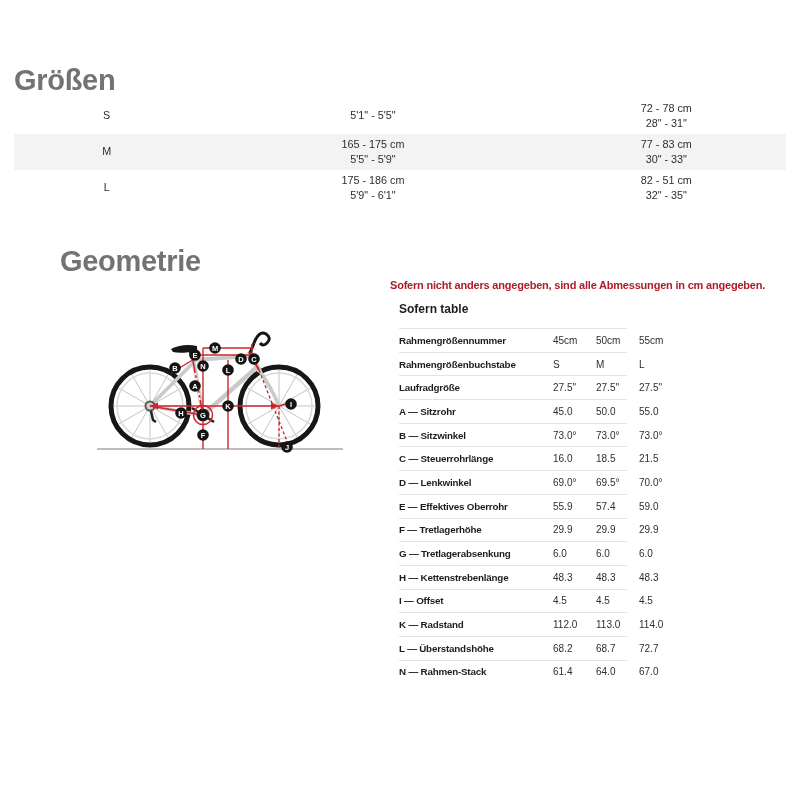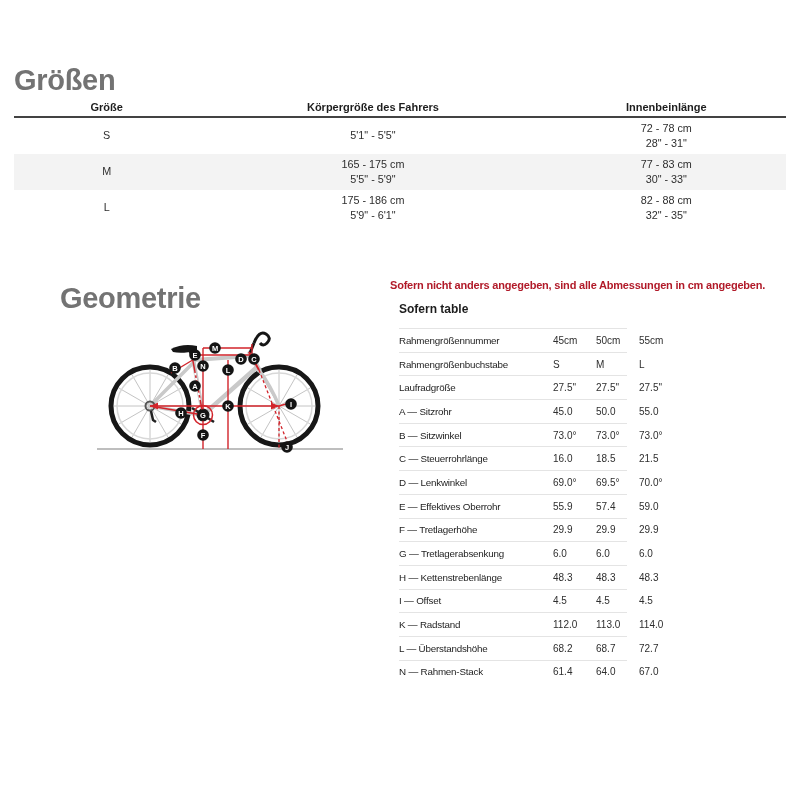--- a/index.html
+++ b/index.html
@@ -6,21 +6,21 @@
   html,body { background:#fff; }
   body {
     width:800px; height:800px; position:relative; overflow:hidden;
     font-family:"Liberation Sans", sans-serif; color:#2b2b2b;
   }
   .section-title {
     position:absolute; font-size:29px; font-weight:700; color:#737373;
     letter-spacing:-0.3px;
   }
   #sizes-title { left:14px; top:64px; }
-  #geometrie-title { left:60px; top:245px;margin-top:37px; }
+  #geometrie-title { left:60px; top:245px; }
 
   
   .sizes-table { position:absolute; left:14px; top:98px; width:772px; }
   .shead {
     display:grid; grid-template-columns:24% 45% 31%;
     height:20px; align-items:center; text-align:center;
     font-size:11px; font-weight:700; color:#1d1d1d;
     border-bottom:2px solid #434343;
   }
   .srow {
@@ -39,39 +39,34 @@
     position:absolute; left:399px; top:302px;
     font-size:12px; font-weight:700; color:#1d1d1d;
   }
   .geo-table { position:absolute; left:399px; top:328px; width:228px; }
   .grow {
     display:grid; grid-template-columns:113px 43px 43px 29px;
     height:23.7px; align-items:center;
     border-top:1px solid #e4e4e4;
     font-size:10px; color:#2e2e2e;
   }
-  .glabel { font-weight:400; color:#1d1d1d; font-size:9.8px; letter-spacing:-0.2px; white-space:nowrap; }
+  .glabel { font-weight:700; color:#1d1d1d; font-size:9.8px; letter-spacing:-0.2px; white-space:nowrap; }
   .gval { white-space:nowrap;margin-left:41px; }
 
   
   .bike-wrap { position:absolute; left:85px; top:316px; width:260px; height:166px; }
   .badge-circle { fill:#141414; }
   .badge-letter { fill:#fff; font-family:"Liberation Sans",sans-serif; font-size:7.5px; font-weight:700; text-anchor:middle; }
 </style>
 </head>
 <body>
 
 <h2 class="section-title" id="sizes-title">Größen</h2>
 
 <div class="sizes-table">
-  <div class="shead">
-    <div>Größe</div>
-    <div>Körpergröße des Fahrers</div>
-    <div>Innenbeinlänge</div>
-  </div>
   <div class="srow">
     <div>S</div>
     <div>
       <div>5'1" - 5'5"</div>
     </div>
     <div>
       <div>72 - 78 cm</div>
       <div>28" - 31"</div>
     </div>
   </div>
@@ -86,21 +81,21 @@
       <div>30" - 33"</div>
     </div>
   </div>
   <div class="srow">
     <div>L</div>
     <div>
       <div>175 - 186 cm</div>
       <div>5'9" - 6'1"</div>
     </div>
     <div>
-      <div>82 - 88 cm</div>
+      <div>82 - 51 cm</div>
       <div>32" - 35"</div>
     </div>
   </div>
 </div>
 
 <h2 class="section-title" id="geometrie-title">Geometrie</h2>
 
 <div class="geo-note">Sofern nicht anders angegeben, sind alle Abmessungen in cm angegeben.</div>
 <div class="sizing-title">Sofern table</div>
 

